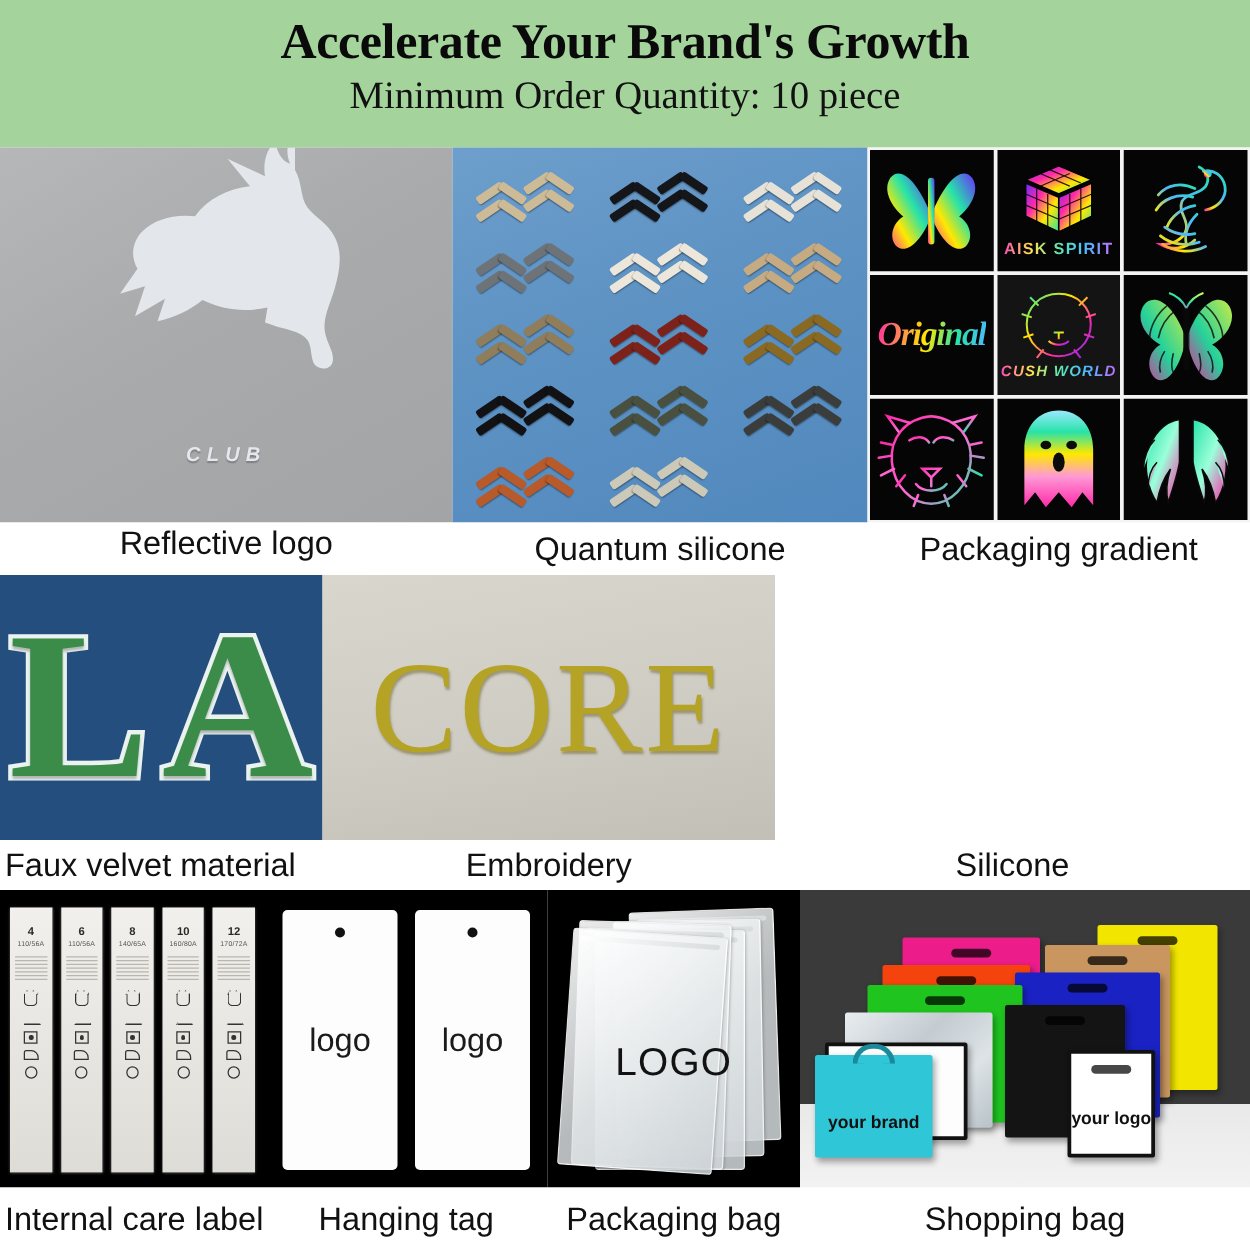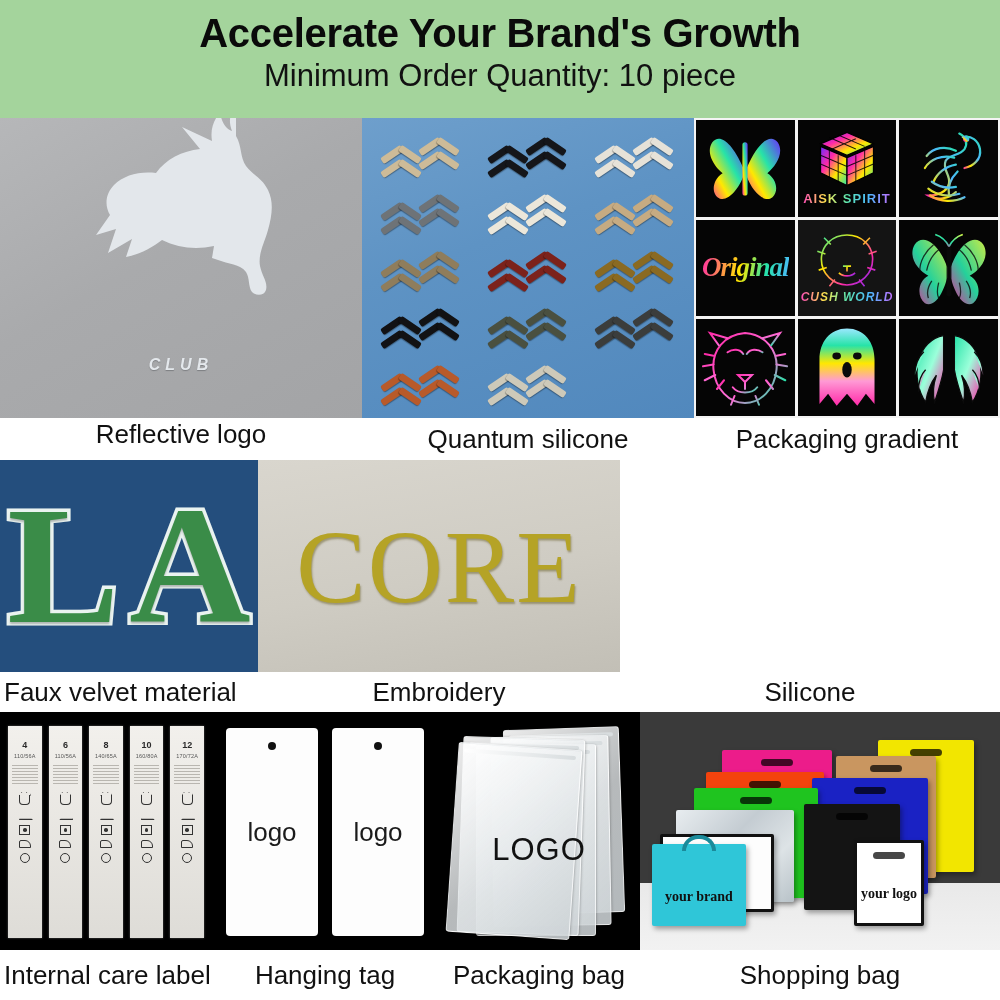--- a/index.html
+++ b/index.html
@@ -3,21 +3,21 @@
 <meta charset="utf-8">
 <style>
   * { margin:0; padding:0; box-sizing:border-box; }
   html,body { width:1000px; height:1000px; background:#fff;
     font-family:"Liberation Sans", sans-serif; overflow:hidden; }
   #page { position:relative; width:1000px; height:1000px; background:#fff; }
 
   
   .header { position:absolute; left:0; top:0; width:1000px; height:118px;
     background:#a4d49c; display:flex; flex-direction:column;
-    align-items:center; justify-content:flex-start; padding-top:12px; }
+    align-items:center; justify-content:flex-start; padding-top:12px;font-family:Liberation Serif, serif; }
   .title { font-size:40px; font-weight:bold; color:#0a0a0a; letter-spacing:-0.3px;
     line-height:1.05; white-space:nowrap; }
   .subtitle { font-size:31px; color:#111; margin-top:6px; line-height:1.05; white-space:nowrap; }
 
   
   .panel { position:absolute; overflow:hidden; }
   .cap { position:absolute; display:flex; align-items:center; justify-content:center;
     font-size:26px; color:#111; background:#fff; white-space:nowrap; }
   .cap.left { justify-content:flex-start; padding-left:4px; }
 
@@ -124,21 +124,21 @@
   .pack-wrap { position:absolute; left:10px; top:12px; width:182px; height:214px; }
   .pbag { position:absolute; border-radius:3px;
     background:linear-gradient(135deg,rgba(255,255,255,.92),rgba(228,232,234,.80) 55%,rgba(205,211,214,.88));
     border:1px solid rgba(255,255,255,.55); box-shadow:0 1px 3px rgba(0,0,0,.4); }
   .pbag .zip { position:absolute; left:4%; right:4%; top:5px; height:4px;
     background:linear-gradient(90deg,#fff,#d7dcde); border-radius:2px; }
   .pack-logo { position:absolute; left:0; right:0; top:108px; text-align:center;
     font-size:31px; color:#121212; letter-spacing:1px; z-index:9; }
 
   .shop-wrap { position:absolute; inset:0; }
-  .sbag { position:absolute; border-radius:2px; box-shadow:2px 3px 5px rgba(0,0,0,.35);font-family:Liberation Serif, serif; }
+  .sbag { position:absolute; border-radius:2px; box-shadow:2px 3px 5px rgba(0,0,0,.35); }
   .sbag .handle { position:absolute; top:-9px; left:50%; margin-left:-17px; width:34px; height:16px;
     border:4px solid rgba(0,0,0,.55); border-bottom:none; border-radius:16px 16px 0 0; }
   .sbag .slot { position:absolute; top:9px; left:50%; margin-left:-16px; width:32px; height:7px;
     border-radius:4px; background:rgba(0,0,0,.72); }
   .sbag-txt { position:absolute; left:0; right:0; bottom:26%; text-align:center;
     font-size:14px; color:#111; font-weight:bold; }
 </style>
 </head>
 <body>
 

